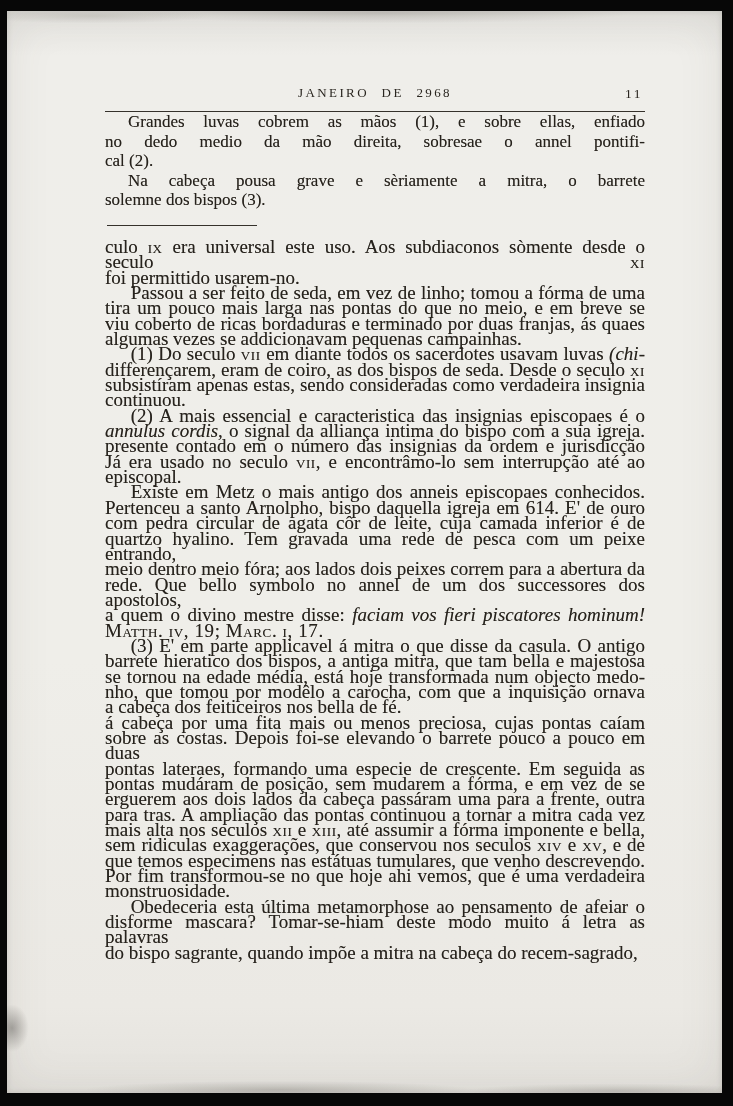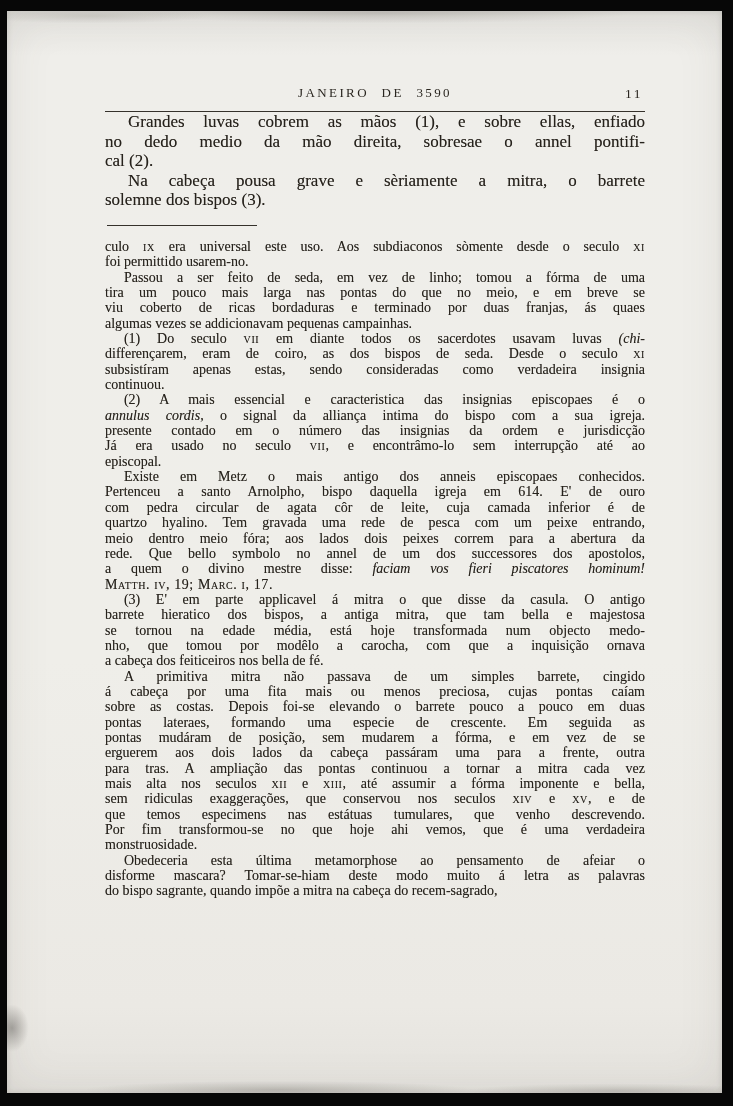--- a/index.html
+++ b/index.html
@@ -78,21 +78,21 @@
     text-shadow: 0 0 0.5px rgba(38,32,25,0.45);
   }
   .footnote-sep {
     width: 150px;
     margin: 15px 0 0 2px;
     height: 0;
     border-top: 1.5px solid #35312b;
   }
   .footnotes {
     margin-top: 13px;
-    font-size: 14px;
+    font-size: 19px;
     line-height: 15.35px;
     text-shadow: 0 0 0.4px rgba(38,32,25,0.4);
   }
   .line {
     text-align: justify;
     text-align-last: justify;
     white-space: normal;
   }
   .line.last {
     text-align-last: left;
@@ -104,21 +104,21 @@
   .sc { font-variant: small-caps; letter-spacing: 0.6px; }
 </style>
 </head>
 <body>
 
 <div class="scan">
   <div class="page">
     <div class="content">
 
       <div class="header">
-        <div class="journal-title">JANEIRO DE 3590</div>
+        <div class="journal-title">JANEIRO DE 2968</div>
         <div class="page-number">11</div>
       </div>
 
       <div class="header-rule"></div>
 
       <div class="main-text">
           <div class="para">
             <div class="line indent"><span>Grandes luvas cobrem as mãos (1), e sobre ellas, enfiado</span></div>
             <div class="line"><span>no dedo medio da mão direita, sobresae o annel pontifi-</span></div>
             <div class="line last"><span>cal (2).</span></div>
@@ -166,21 +166,20 @@
             <div class="line last"><span class="sc">Matth. iv, 19; Marc. i, 17.</span></div>
           </div>
           <div class="para">
             <div class="line indent"><span>(3) E' em parte applicavel á mitra o que disse da casula. O antigo</span></div>
             <div class="line"><span>barrete hieratico dos bispos, a antiga mitra, que tam bella e majestosa</span></div>
             <div class="line"><span>se tornou na edade média, está hoje transformada num objecto medo-</span></div>
             <div class="line"><span>nho, que tomou por modêlo a carocha, com que a inquisição ornava</span></div>
             <div class="line last"><span>a cabeça dos feiticeiros nos bella de fé.</span></div>
           </div>
           <div class="para">
-            <div class="line indent"><span>A primitiva mitra não passava de um simples barrete, cingido</span></div>
             <div class="line"><span>á cabeça por uma fita mais ou menos preciosa, cujas pontas caíam</span></div>
             <div class="line"><span>sobre as costas. Depois foi-se elevando o barrete pouco a pouco em duas</span></div>
             <div class="line"><span>pontas lateraes, formando uma especie de crescente. Em seguida as</span></div>
             <div class="line"><span>pontas mudáram de posição, sem mudarem a fórma, e em vez de se</span></div>
             <div class="line"><span>erguerem aos dois lados da cabeça passáram uma para a frente, outra</span></div>
             <div class="line"><span>para tras. A ampliação das pontas continuou a tornar a mitra cada vez</span></div>
             <div class="line"><span>mais alta nos seculos </span><span class="sc">xii</span><span> e </span><span class="sc">xiii</span><span>, até assumir a fórma imponente e bella,</span></div>
             <div class="line"><span>sem ridiculas exaggerações, que conservou nos seculos </span><span class="sc">xiv</span><span> e </span><span class="sc">xv</span><span>, e de</span></div>
             <div class="line"><span>que temos especimens nas estátuas tumulares, que venho descrevendo.</span></div>
             <div class="line"><span>Por fim transformou-se no que hoje ahi vemos, que é uma verdadeira</span></div>

